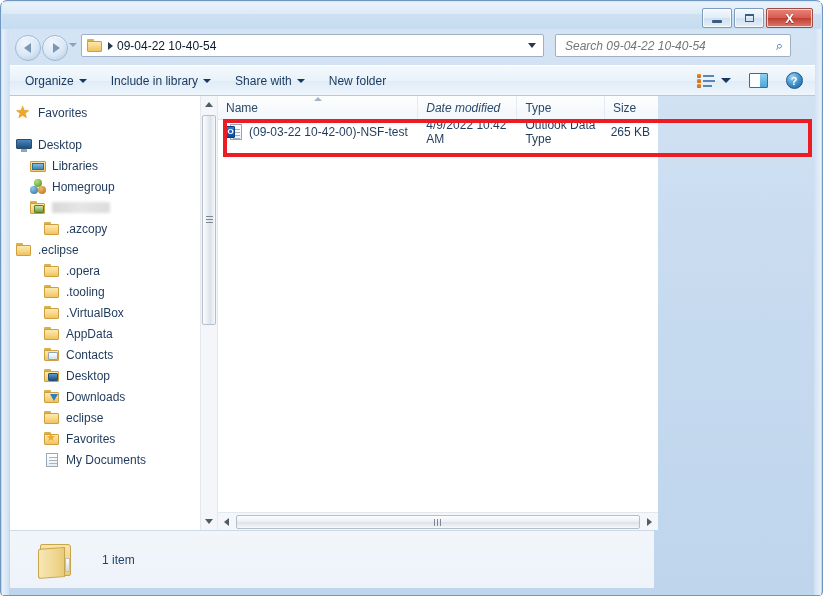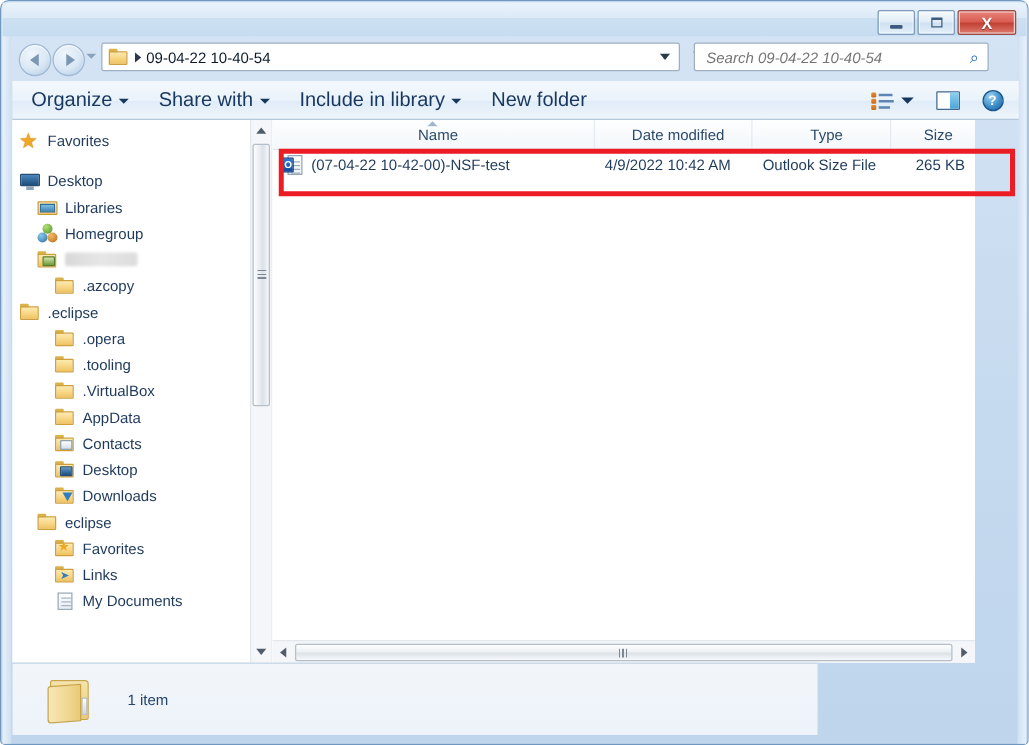--- a/index.html
+++ b/index.html
@@ -176,21 +176,21 @@
     background: linear-gradient(to bottom, #f4f9fd 0%, #e9f2fa 50%, #dfecf7 51%, #eef5fc 100%);
     border-top: 1px solid #ffffff;
     border-bottom: 1px solid #b6c9dc;
     box-sizing: border-box;
     display: flex; align-items: center;
   }
   .cmd {
     display: flex; align-items: center; gap: 5px;
     height: 23px; padding: 0 9px; margin-left: 6px;
     border-radius: 3px; cursor: default;
-    color: #17375e; font-size: 16px;
+    color: #17375e; font-size: 12px;
   }
   .cmd .caret {
     width: 0; height: 0;
     border-left: 4px solid transparent;
     border-right: 4px solid transparent;
     border-top: 4px solid #17375e;
   }
   #cmd-right { margin-left: auto; display: flex; align-items: center; height: 100%; }
   #views-btn {
     display: flex; align-items: center; gap: 6px;
@@ -230,21 +230,21 @@
     width: 17px; height: 17px; border-radius: 50%;
     background: radial-gradient(circle at 35% 28%, #9ed3f2 0%, #3d8ec9 55%, #1c5f9c 100%);
     border: 1px solid #17548c;
     color: #ffffff; font-size: 11px; font-weight: bold;
     display: flex; align-items: center; justify-content: center;
     box-sizing: border-box;
   }
 
   
   #content {
-    position: absolute; left: 9px; top: 95px; width: 770px; height: 434px;
+    position: absolute; left: 9px; top: 95px; width: 648px; height: 434px;
     background: #ffffff;
     display: flex;
   }
   #navpane {
     width: 207px; height: 100%;
     background: #ffffff;
     border-right: 1px solid #e2e9f0;
     position: relative;
     overflow: hidden;
   }
@@ -387,30 +387,29 @@
     background: linear-gradient(to bottom,#fdfefe 0%,#f3f7fb 100%);
     border-bottom: 1px solid #dde5ed;
     display: flex; align-items: center;
     position: relative;
   }
   .colh {
     font-size: 12px; color: #2b4a6b; height: 23px;
     display: flex; align-items: center; padding-left: 8px;
     border-right: 1px solid #e3eaf1; box-sizing: border-box; cursor: default;
     position: relative;
-    justify-content: center;
   }
   .colh.sorted::after {
     content: ""; position: absolute; left: 50%; top: 1px; margin-left: -4px;
     width: 0; height: 0;
     border-left: 4px solid transparent; border-right: 4px solid transparent;
     border-bottom: 4px solid #9fb6cc;
   }
   .col-name { width: 272px; }
-  .col-date { width: 133px; }
+  .col-date { width: 133px; font-style: italic; }
   .col-type { width: 117px; }
   .col-size { width: 70px; border-right: 0; }
 
   #rows { position: relative; }
   .frow {
     display: flex; align-items: center; height: 24px;
     font-size: 12px; color: #1f3b5c; cursor: default;
   }
   .cell { height: 24px; display: flex; align-items: center; box-sizing: border-box; }
   .cell.name { width: 272px; padding-left: 8px; gap: 6px; }
@@ -552,25 +551,25 @@
       <span id="search-icon">⌕</span>
     </div>
   </div>
 
   <div id="cmdbar">
     <div class="cmd">
       <span>Organize</span>
       <span class="caret"></span>
     </div>
     <div class="cmd">
+      <span>Include in library</span>
+      <span class="caret"></span>
+    </div>
+    <div class="cmd">
       <span>Share with</span>
-      <span class="caret"></span>
-    </div>
-    <div class="cmd">
-      <span>Include in library</span>
       <span class="caret"></span>
     </div>
     <div class="cmd">
       <span>New folder</span>
     </div>
 
     <div id="cmd-right">
       <div id="views-btn">
         <span class="views-icon">
           <i class="d" style="top:0"></i>
@@ -691,42 +690,34 @@
             <span class="lbl">Desktop</span>
           </div>
           <div class="nav-item" style="padding-left: 34px;">
             <span class="ico ico-folder">
               <span class="tab"></span>
               <span class="body"></span>
               <span class="overlay ov-down"></span>
             </span>
             <span class="lbl">Downloads</span>
           </div>
-          <div class="nav-item" style="padding-left: 20px;">
+          <div class="nav-item" style="padding-left: 34px;">
             <span class="ico ico-folder">
               <span class="tab"></span>
               <span class="body"></span>
             </span>
             <span class="lbl">eclipse</span>
           </div>
           <div class="nav-item" style="padding-left: 34px;">
             <span class="ico ico-folder">
               <span class="tab"></span>
               <span class="body"></span>
               <span class="overlay ov-star"></span>
             </span>
             <span class="lbl">Favorites</span>
-          </div>
-          <div class="nav-item" style="padding-left: 34px;">
-            <span class="ico ico-folder">
-              <span class="tab"></span>
-              <span class="body"></span>
-              <span class="overlay ov-link"></span>
-            </span>
-            <span class="lbl">Links</span>
           </div>
           <div class="nav-item" style="padding-left: 34px;">
             <span class="ico ico-doc">
               <span class="page">
                 <i style="top:3px"></i>
                 <i style="top:6px"></i>
                 <i style="top:9px"></i>
               </span>
             </span>
             <span class="lbl">My Documents</span>
@@ -768,27 +759,27 @@
                 <span class="page">
                   <i style="top:4px"></i>
                   <i style="top:7px"></i>
                   <i style="top:10px"></i>
                   <i style="top:13px"></i>
                 </span>
                 <span class="badge">
                   <span>O</span>
                 </span>
               </span>
-              <span>(07-04-22 10-42-00)-NSF-test</span>
+              <span>(09-03-22 10-42-00)-NSF-test</span>
             </div>
             <div class="cell date">
               <span>4/9/2022 10:42 AM</span>
             </div>
             <div class="cell type">
-              <span>Outlook Size File</span>
+              <span>Outlook Data Type</span>
             </div>
             <div class="cell size">
               <span>265 KB</span>
             </div>
           </div>
         </div>
 
       <div id="hscroll">
         <div class="hsb-arrow">
           <span class="sb-tri-left"></span>

